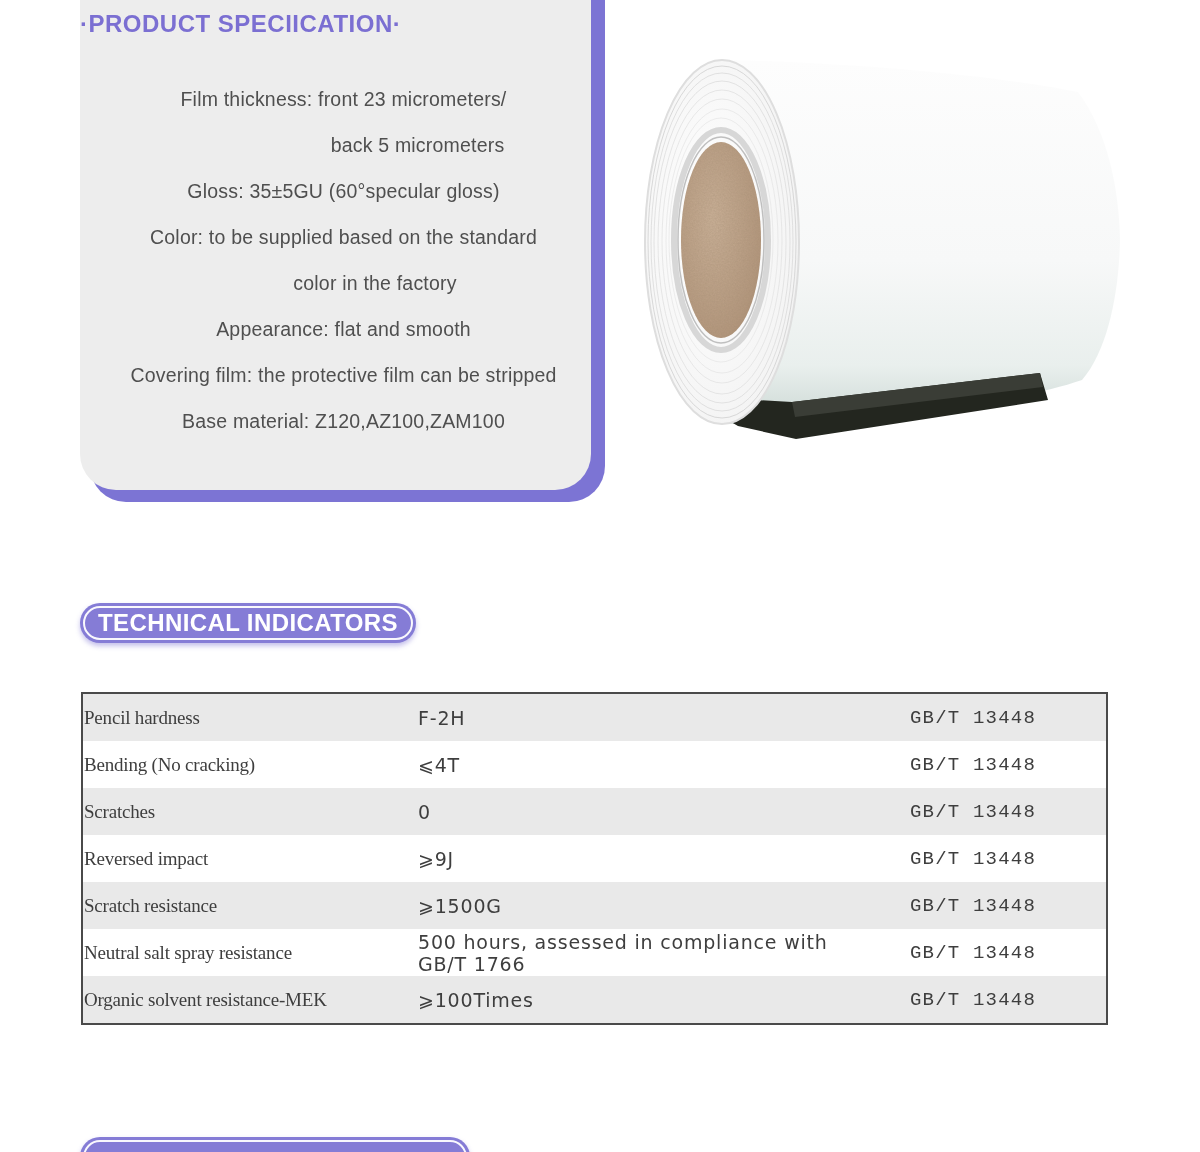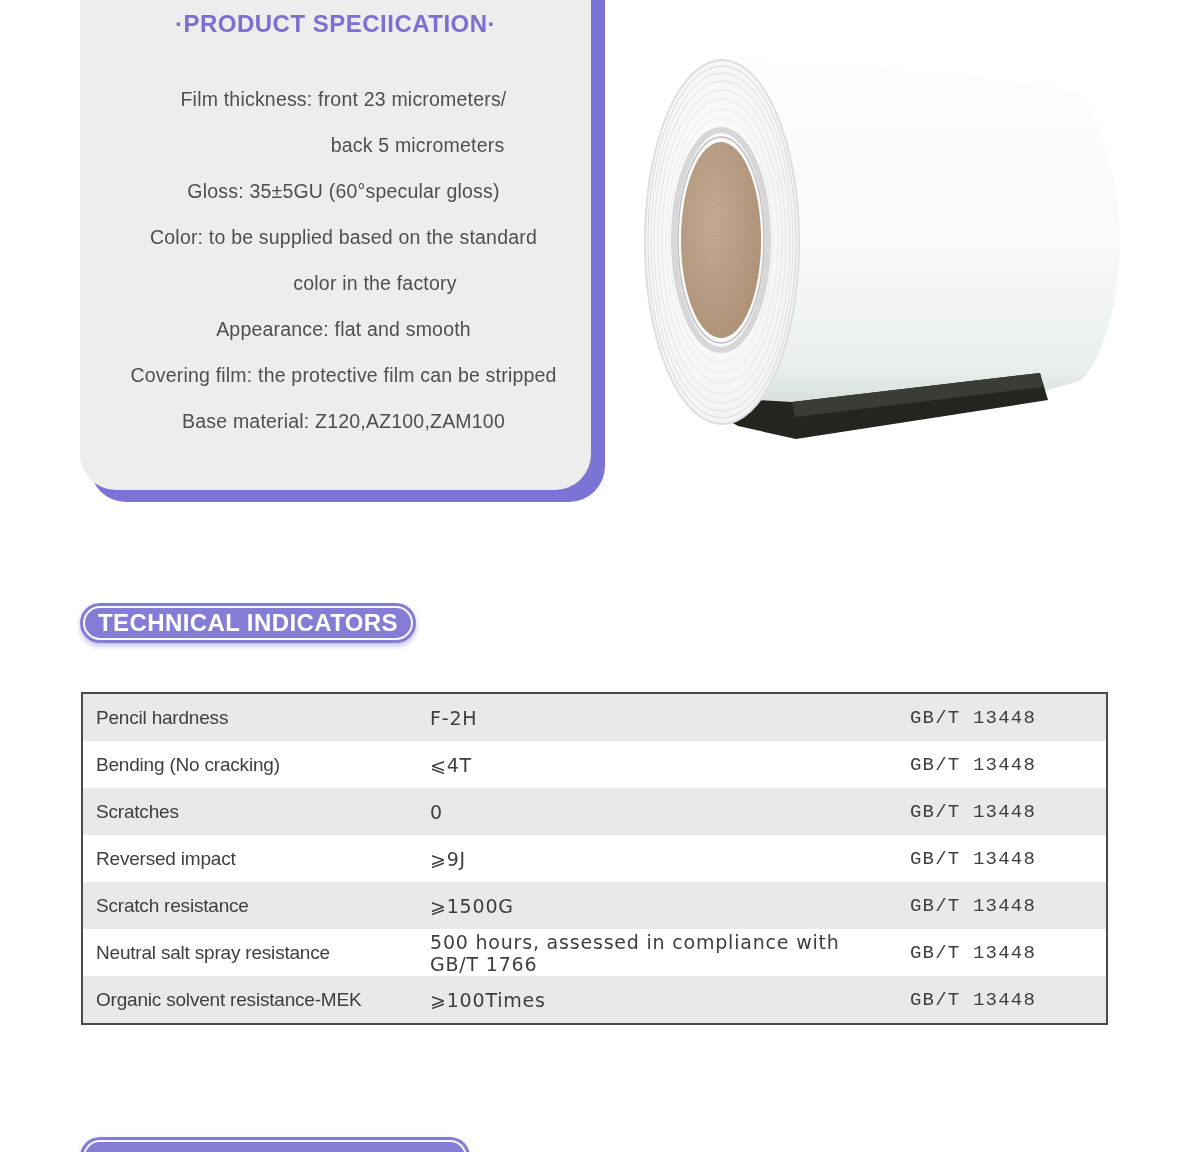--- a/index.html
+++ b/index.html
@@ -13,21 +13,21 @@
   
   .spec-backing{
     position:absolute;left:90px;top:-62px;width:515px;height:564px;
     background:#7c74d4;border-radius:36px;
   }
   .spec-card{
     position:absolute;left:80px;top:-62px;width:511px;height:552px;
     background:#ededed;border-radius:36px;
   }
   .spec-title{
-    position:absolute;top:72px;left:0;right:0;text-align:center;
+    position:absolute;top:72px;left:0;right:0;
     color:#7b6fd2;font-size:24px;font-weight:bold;letter-spacing:0.5px;
   }
   .spec-lines{
     position:absolute;top:138px;left:32px;right:16px;
     color:#4f4f4f;font-size:19.5px;line-height:46px;
     letter-spacing:0.2px;
   }
   .spec-lines .ln{white-space:nowrap;text-align:center;}
   .spec-lines .indent-deep{padding-left:148px;}
   .spec-lines .indent-mid{padding-left:63px;}
@@ -55,21 +55,21 @@
   
   .spec-table{
     position:absolute;left:81px;top:692px;width:1027px;
     border-collapse:collapse;table-layout:fixed;
     border:2px solid #4a4a4a;
     font-size:19px;color:#3e3e3e;
   }
   .spec-table td{height:47px;vertical-align:middle;padding:0;}
   .spec-table tr:nth-child(odd){background:#e9e9e9;}
   .spec-table tr:nth-child(even){background:#ffffff;}
-  .spec-table .c-item{width:334px;padding-left:13px;letter-spacing:-0.2px;}
+  .spec-table .c-item{width:334px;padding-left:1px;letter-spacing:-0.2px;font-family:Liberation Serif, serif;}
   .spec-table .c-val{letter-spacing:0.8px;font-family:"DejaVu Sans","Liberation Sans",sans-serif;}
   .spec-table .c-std{width:186px;text-align:center;padding-right:40px;letter-spacing:1.2px;font-family:Liberation Mono, monospace;}
 </style>
 </head>
 <body>
 
 <div class="spec-backing"></div>
 <div class="spec-card">
   <div class="spec-title">·PRODUCT SPECIICATION·</div>
   <div class="spec-lines">

